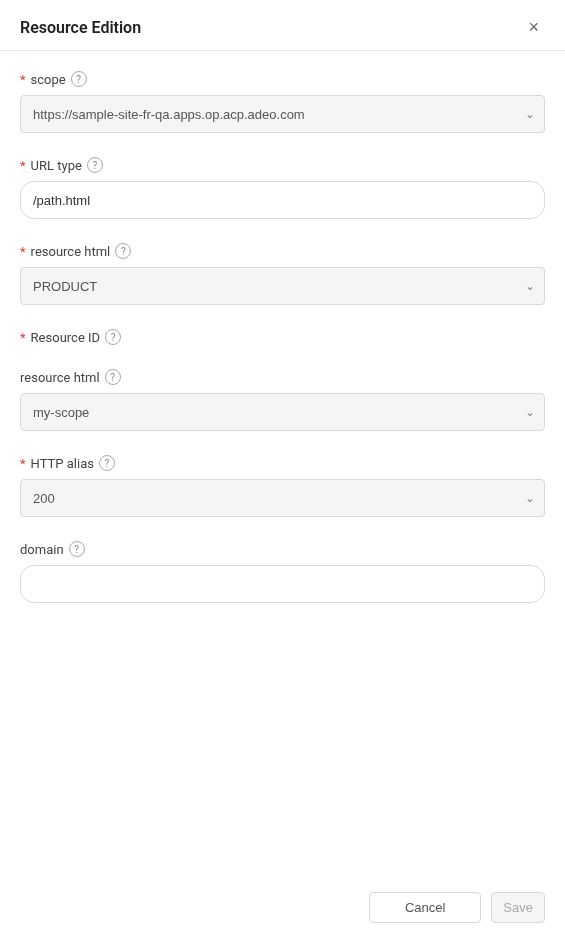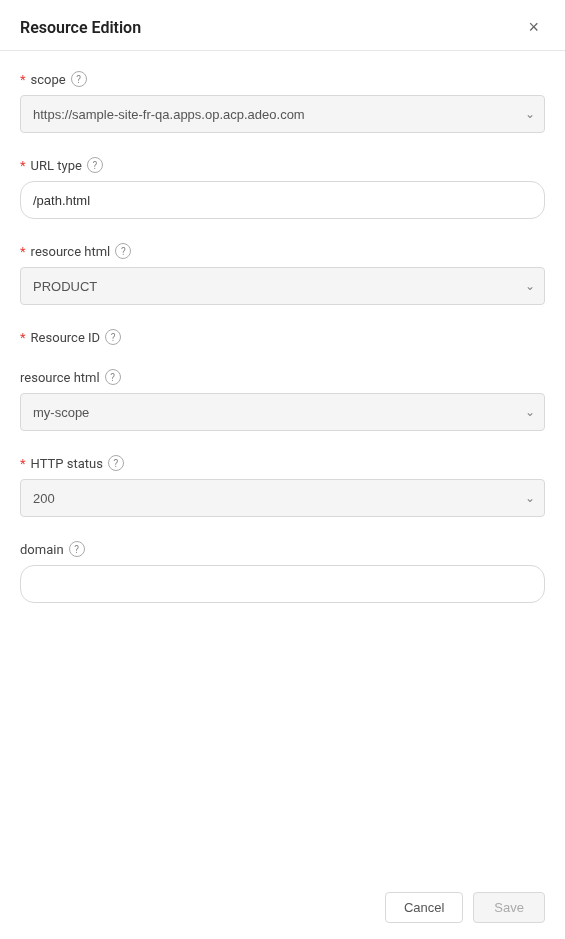--- a/index.html
+++ b/index.html
@@ -133,31 +133,31 @@
       display: flex;
       justify-content: flex-end;
       align-items: center;
       padding: 16px 20px;
       gap: 10px;
       border-top: none;
       margin-top: auto;
     }
 
     .btn-cancel {
-      padding: 7px 18px;
+      padding: 7px 35px;
       border: 1px solid #d9d9d9;
       border-radius: 4px;
       background: #fff;
       font-size: 13px;
       color: #555;
       cursor: pointer;
     }
 
     .btn-save {
-      padding: 7px 20px;
+      padding: 7px 11px;
       border: 1px solid #d9d9d9;
       border-radius: 4px;
       background: #f5f5f5;
       font-size: 13px;
       color: #aaa;
       cursor: not-allowed;
     }
   </style>
 </head>
 <body>
@@ -219,21 +219,21 @@
       </div>
       <div class="select-wrapper">
         <select><option>my-scope</option></select>
         <span class="select-chevron">⌄</span>
       </div>
     </div>
 
     <div class="field-group">
       <div class="field-label">
         <span class="required-star">*</span>
-        <span>HTTP status</span>
+        <span>HTTP alias</span>
         <span class="help-icon">?</span>
       </div>
       <div class="select-wrapper">
         <select><option>200</option></select>
         <span class="select-chevron">⌄</span>
       </div>
     </div>
 
     <div class="field-group">
       <div class="field-label">

